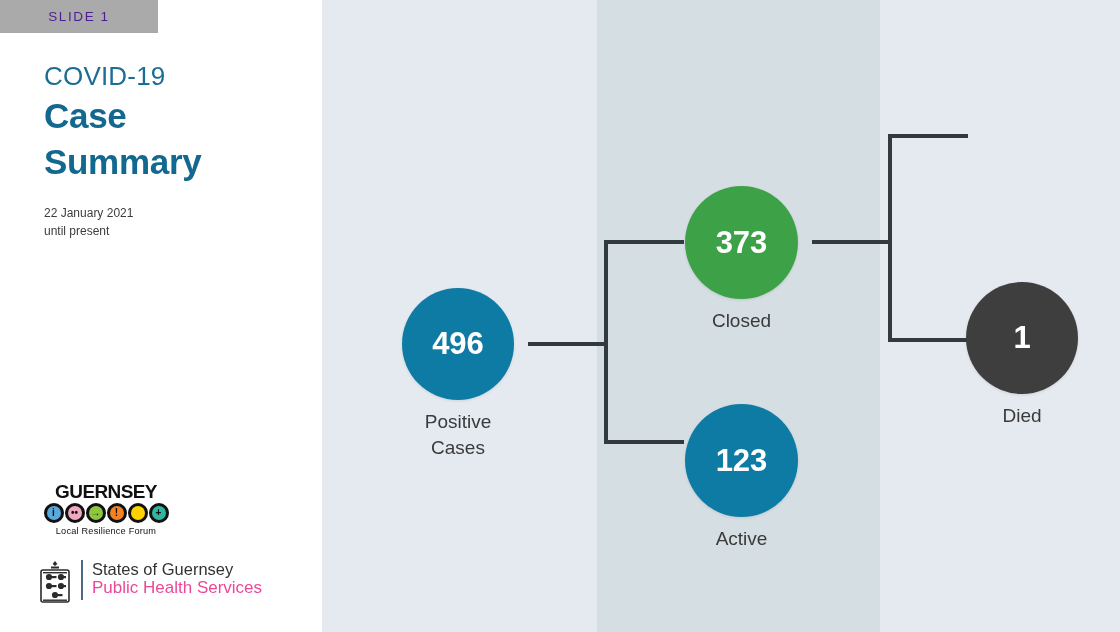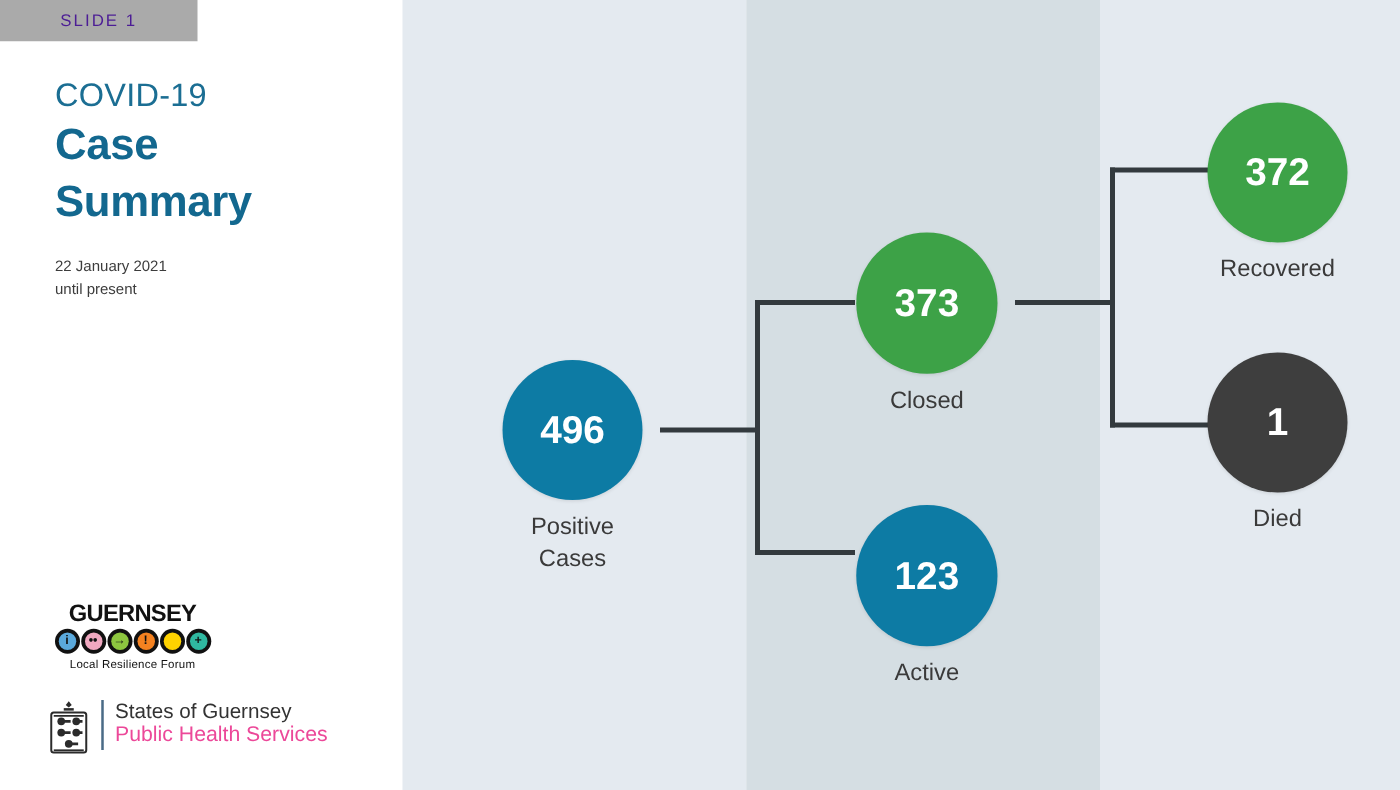--- a/index.html
+++ b/index.html
@@ -217,23 +217,19 @@
   <div class="node n-closed">
     <div class="bubble">373</div>
     <div class="node-label">Closed</div>
   </div>
 
   <div class="node n-active">
     <div class="bubble">123</div>
     <div class="node-label">Active</div>
   </div>
 
-  <div class="node n-recovered">
-    <div class="bubble">372</div>
-    <div class="node-label">Recovered</div>
-  </div>
 
   <div class="node n-died">
     <div class="bubble">1</div>
     <div class="node-label">Died</div>
   </div>
 
 </div>
 
 </body></html>

